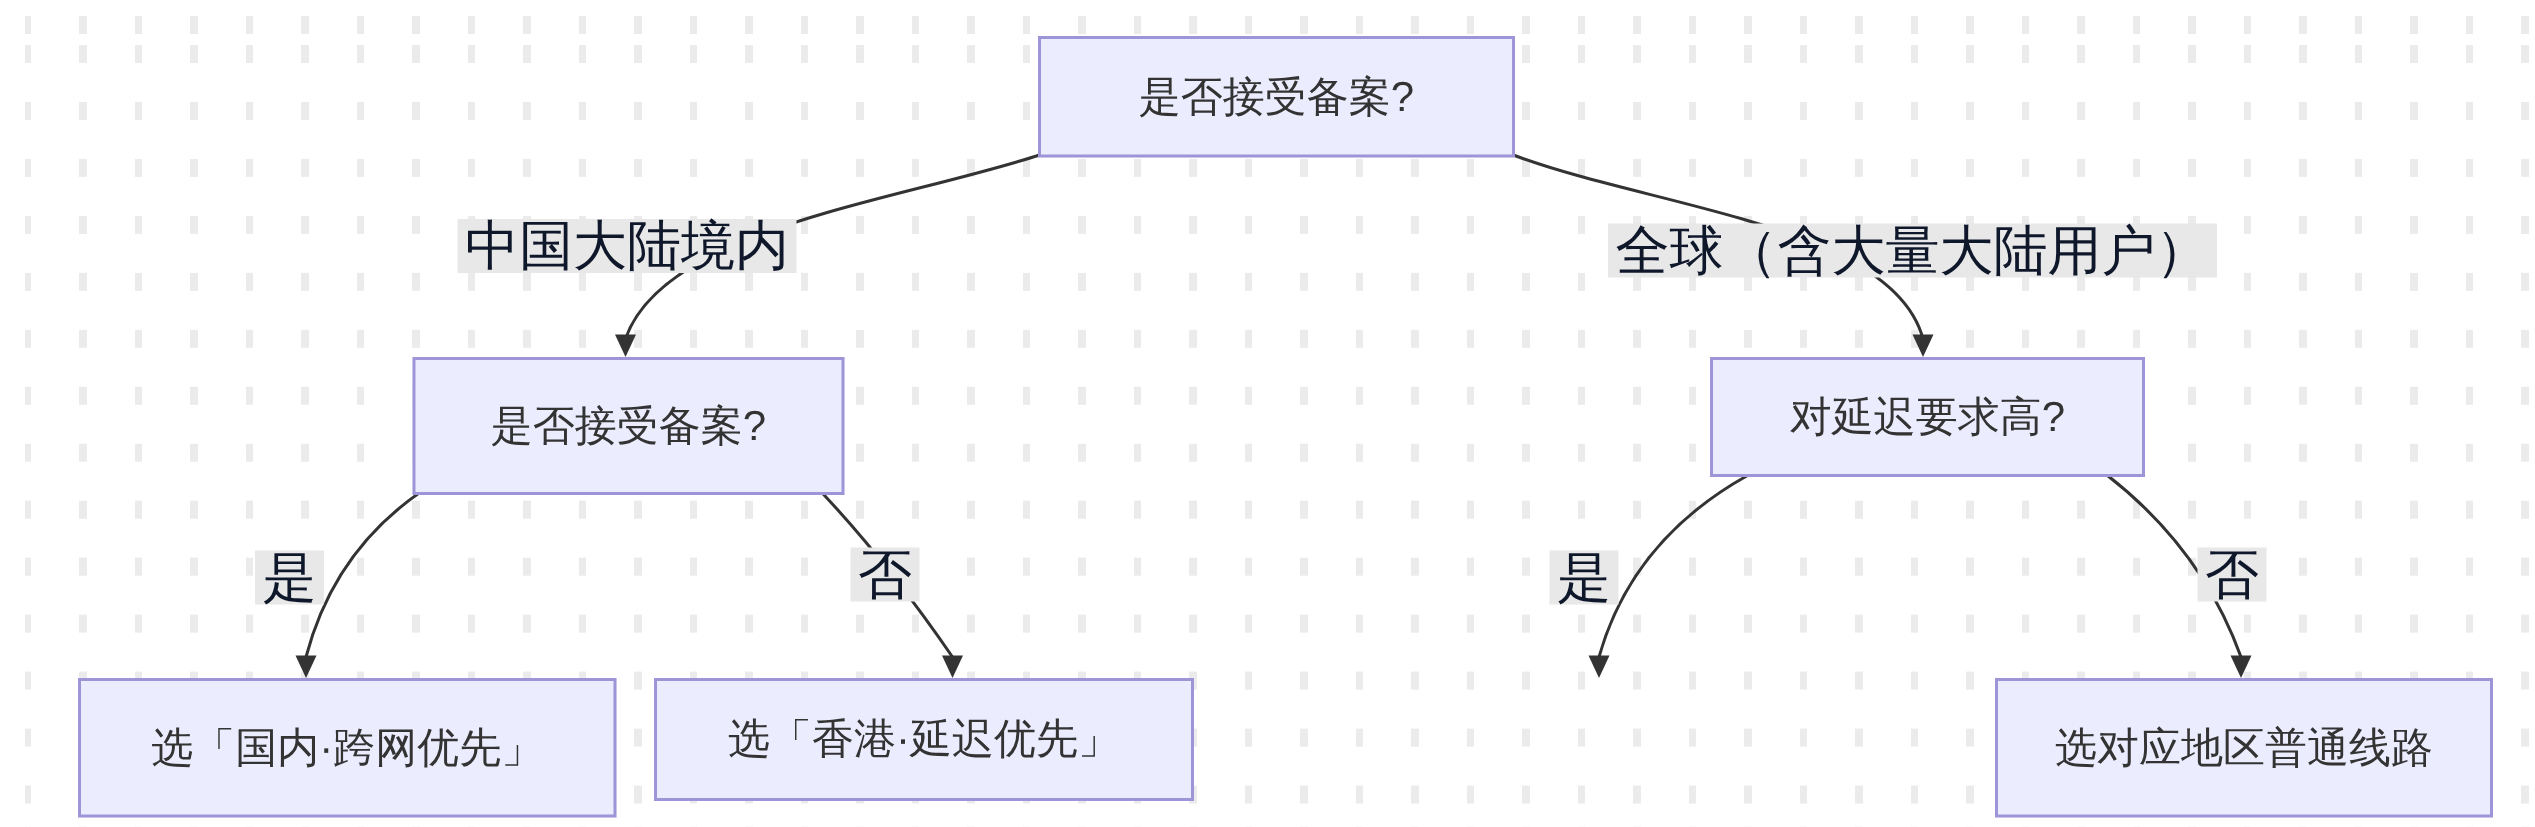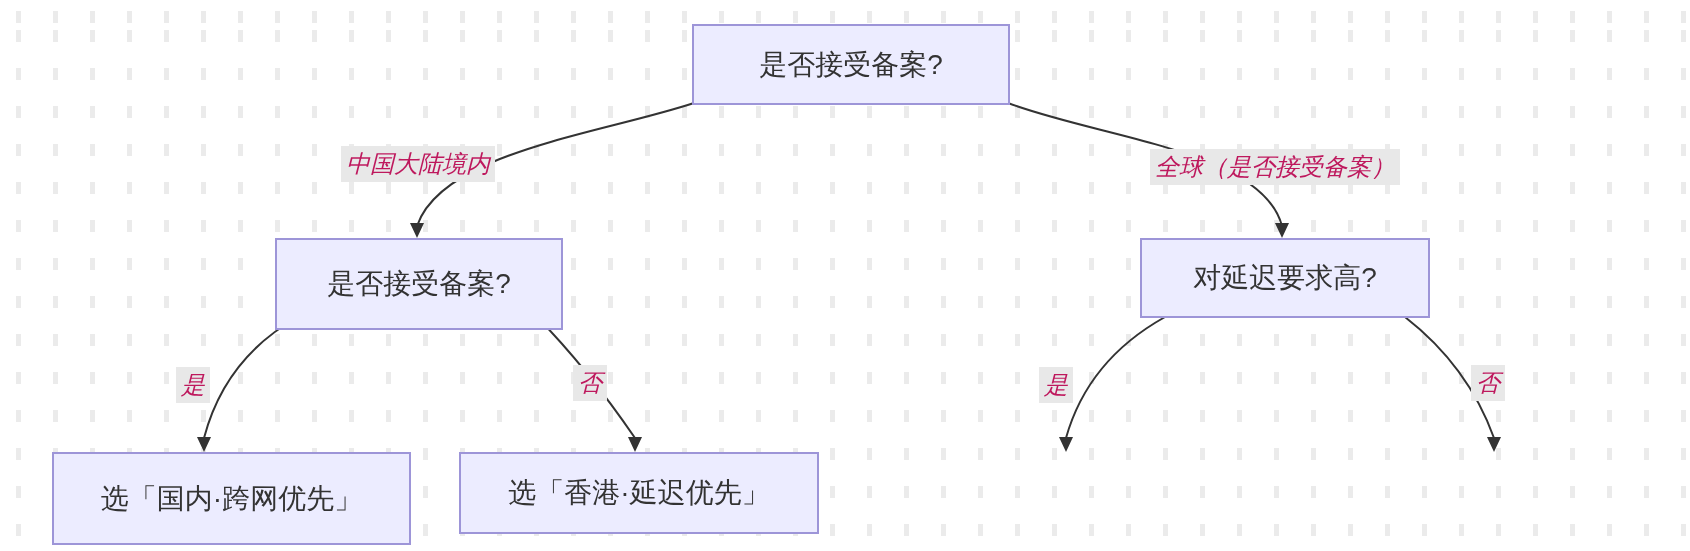--- a/index.html
+++ b/index.html
@@ -44,33 +44,32 @@
     font-size: 28px;
     display: flex;
     align-items: center;
     justify-content: center;
     white-space: nowrap;
   }
   .edge-label {
     position: absolute;
     transform: translate(-50%, -50%);
     background: #e8e8e8;
-    color: #be185d;
-    font-size: 24px;
+    color: #0f172a;
+    font-size: 36px;
     line-height: 36px;
     padding: 0 5px;
     white-space: nowrap;
-    font-style: italic;
   }
   
   #node-root  { left: 692px;  top: 24px;  width: 318px; height: 81px; }
   #node-lq    { left: 275px;  top: 238px; width: 288px; height: 92px; }
   #node-rq    { left: 1140px; top: 238px; width: 290px; height: 80px; }
   #node-res1  { left: 24px;   top: 452px; width: 359px; height: 93px; margin-left: 28px; }
-  #node-res2  { left: 459px;  top: 452px; width: 360px; height: 82px; }
+  #node-res2  { left: 436px;  top: 452px; width: 360px; height: 82px; }
   #node-res3  { left: 885px;  top: 452px; width: 360px; height: 93px; }
   #node-res4  { left: 1330px; top: 452px; width: 332px; height: 93px; }
   
   #lbl-left   { left: 418px;  top: 164px; }
   #lbl-right  { left: 1275px; top: 167px; }
   #lbl-lyes   { left: 193px;  top: 385px; }
   #lbl-lno    { left: 590px;  top: 383px; }
   #lbl-ryes   { left: 1056px; top: 385px; }
   #lbl-rno    { left: 1488px; top: 383px; }
 </style>
@@ -104,24 +103,25 @@
 
   <div class="node" id="node-lq">是否接受备案?</div>
 
   <div class="node" id="node-rq">对延迟要求高?</div>
 
   <div class="node" id="node-res1">选「国内·跨网优先」</div>
 
   <div class="node" id="node-res2">选「香港·延迟优先」</div>
 
 
+  <div class="node" id="node-res4">选对应地区普通线路</div>
 
   <span class="edge-label" id="lbl-left">中国大陆境内</span>
 
-  <span class="edge-label" id="lbl-right">全球（是否接受备案）</span>
+  <span class="edge-label" id="lbl-right">全球（含大量大陆用户）</span>
 
   <span class="edge-label" id="lbl-lyes">是</span>
 
   <span class="edge-label" id="lbl-lno">否</span>
 
   <span class="edge-label" id="lbl-ryes">是</span>
 
   <span class="edge-label" id="lbl-rno">否</span>
 
 </div>

